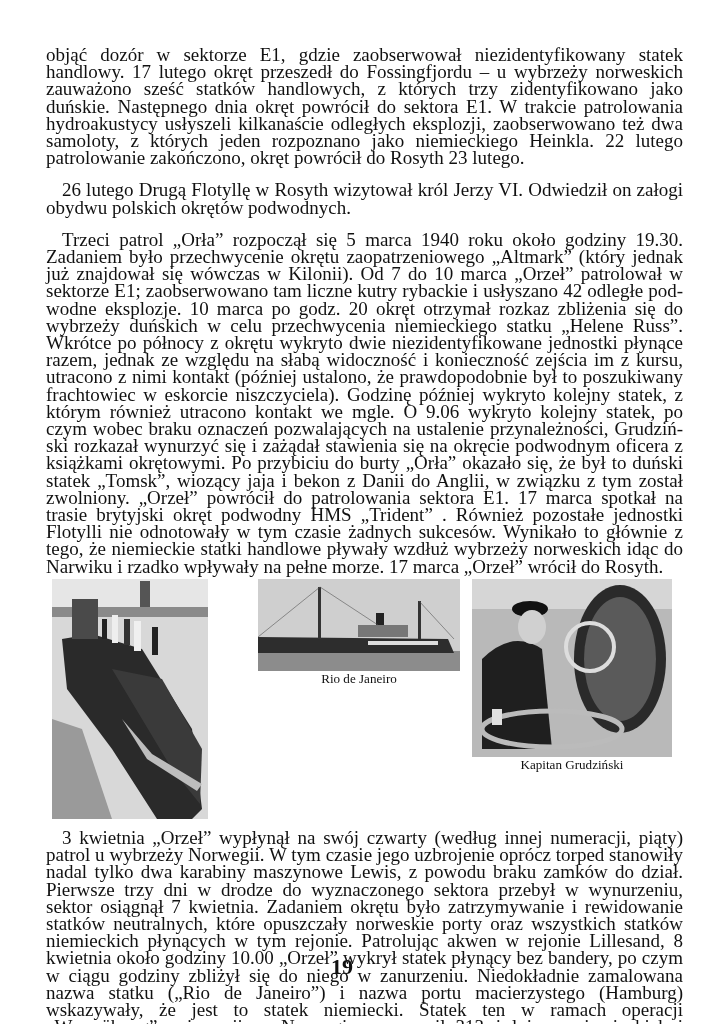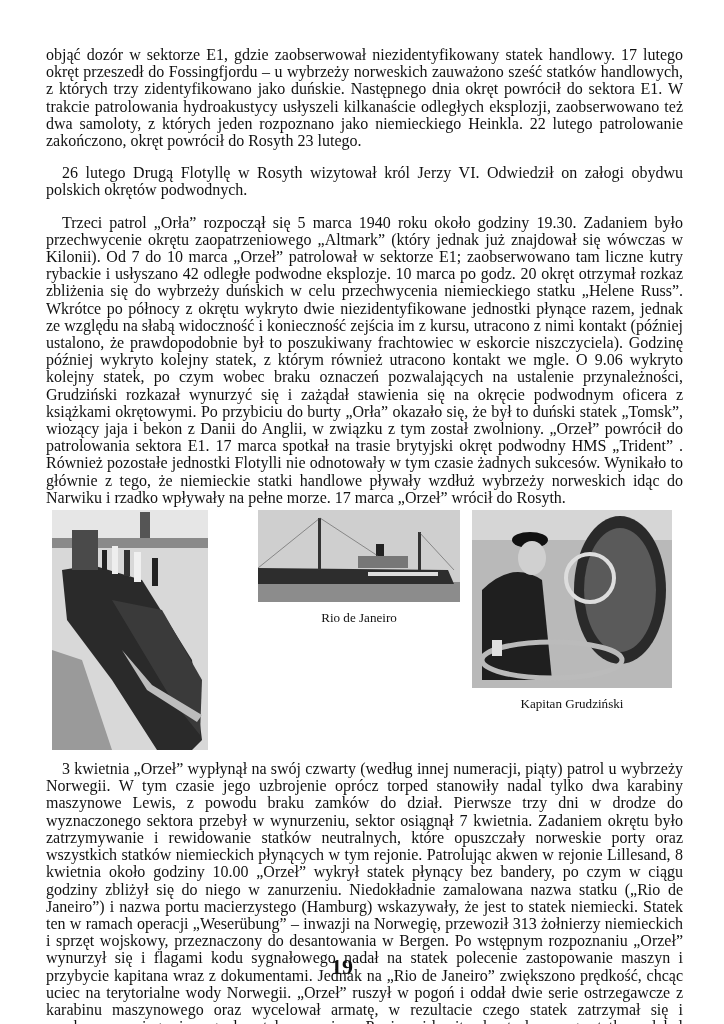--- a/index.html
+++ b/index.html
@@ -1,24 +1,24 @@
 <!DOCTYPE html>
 <html><head>
 <meta charset="utf-8">
 <style>
   html, body { margin: 0; padding: 0; background: #ffffff; }
   body { width: 724px; height: 1024px; position: relative; overflow: hidden;
          font-family: "Liberation Serif", "DejaVu Serif", serif; color: #111; }
   .page { position: absolute; left: 46px; top: 46px; width: 637px; }
-  .para { font-size: 16px; line-height: 17.2px; text-align: justify; margin: 0; hyphens: manual; }
+  .para { font-size: 19px; line-height: 17.2px; text-align: justify; margin: 0; hyphens: manual; }
   .para.indent { text-indent: 16px; margin-top: 15px; }
   .figures { position: relative; height: 252px; margin-top: 0; }
   .fig { position: absolute; }
   .photo { background: #777; overflow: hidden; position: relative; }
-  .caption { font-size: 13.1px; text-align: center; margin-top: 8px; }
+  .caption { font-size: 13.1px; text-align: center; margin-top: 0; }
   .pagenum { position: absolute; left: 0; width: 684px; top: 954px; text-align: center;
              font-size: 22px; font-weight: bold; }
   svg { display: block; }
 </style>
 </head>
 <body>
 
 <div class="page">
   <p class="para">objąć dozór w sektorze E1, gdzie zaobserwował niezidentyfikowany statek handlowy. 17 lutego okręt prze­szedł do Fossingfjordu – u wybrzeży norweskich zauważono sześć statków handlowych, z których trzy zidentyfikowano jako duńskie. Następnego dnia okręt powrócił do sektora E1. W trakcie patrolowania hydro­akustycy usłyszeli kilkanaście odległych eksplozji, zaobserwowano też dwa samoloty, z których jeden roz­poznano jako niemieckiego Heinkla. 22 lutego patrolowanie zakończono, okręt powrócił do Rosyth 23 lutego.</p>
   <p class="para indent">26 lutego Drugą Flotyllę w Rosyth wizytował król Jerzy VI. Odwiedził on załogi obydwu polskich okrętów podwodnych.</p>

